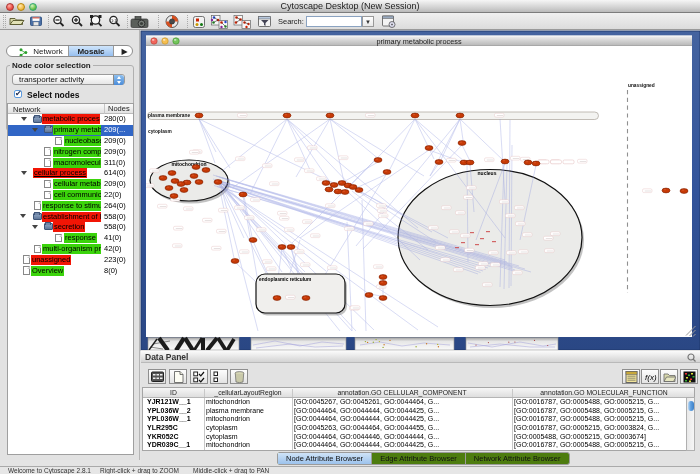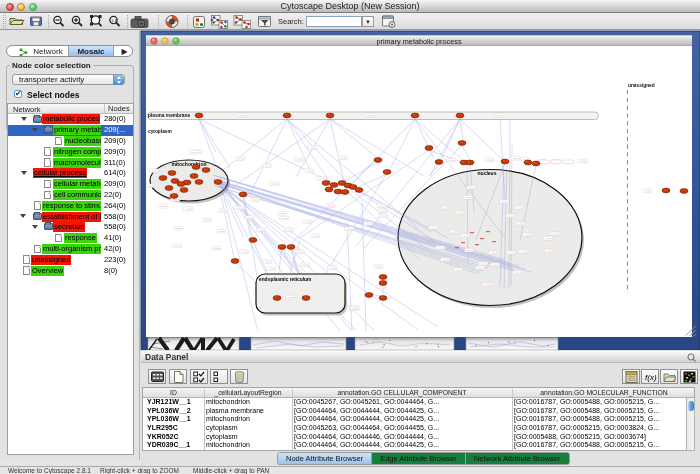--- a/index.html
+++ b/index.html
@@ -55,21 +55,21 @@
 #dthead{position:relative;height:10px;background:linear-gradient(#f6f6f6,#dedede);border-bottom:1px solid #b5b5b5;font-size:6.8px;color:#222;}
 #dthead div{position:absolute;top:1px;text-align:center;}
 .drow{position:relative;height:8.7px;line-height:8.7px;color:#000;white-space:nowrap;}
 .drow .c1{position:absolute;left:4px;font-weight:bold;}
 .drow .c2{position:absolute;left:63px;}
 .drow .c3{position:absolute;left:151px;}
 .drow .c4{position:absolute;left:371px;}
 .dsep{position:absolute;top:0;bottom:0;border-left:1px solid #c8c8c8;}
 #vscroll{position:absolute;left:545px;top:47px;width:9px;height:54px;background:linear-gradient(90deg,#e9e9e9,#f6f6f6);border:1px solid #b0b0b0;}
 #vthumb{position:absolute;left:0.5px;top:3px;width:6px;height:10px;border-radius:3px;background:linear-gradient(90deg,#bcd8f2,#5d9fe0 45%,#3d7fc6);}
-#btabs{position:absolute;left:136px;top:102px;height:13px;background:#15803d;border:1px solid #9b9b9b;border-radius:3px;font-size:7.5px;color:#111;display:flex;z-index:41;}
+#btabs{position:absolute;left:136px;top:102px;height:13px;background:#4d7c0f;border:1px solid #9b9b9b;border-radius:3px;font-size:7.5px;color:#111;display:flex;z-index:41;}
 #btabs div{padding:0 8px;line-height:12px;border-right:1px solid #9b9b9b;}
 #btabs div:last-child{border-right:none;}
 #btabs .on{background:linear-gradient(#cfe3f7,#9cc2ec);}
 </style></head>
 <body>
 <svg id="net" class="abs" style="left:0;top:0;z-index:10" width="700" height="474" viewBox="0 0 700 474">
 <defs>
 <linearGradient id="tbg" x1="0" y1="0" x2="0" y2="1">
         <stop offset="0" stop-color="#f4f4f4"></stop>
         <stop offset="0.55" stop-color="#cfcfcf"></stop>

